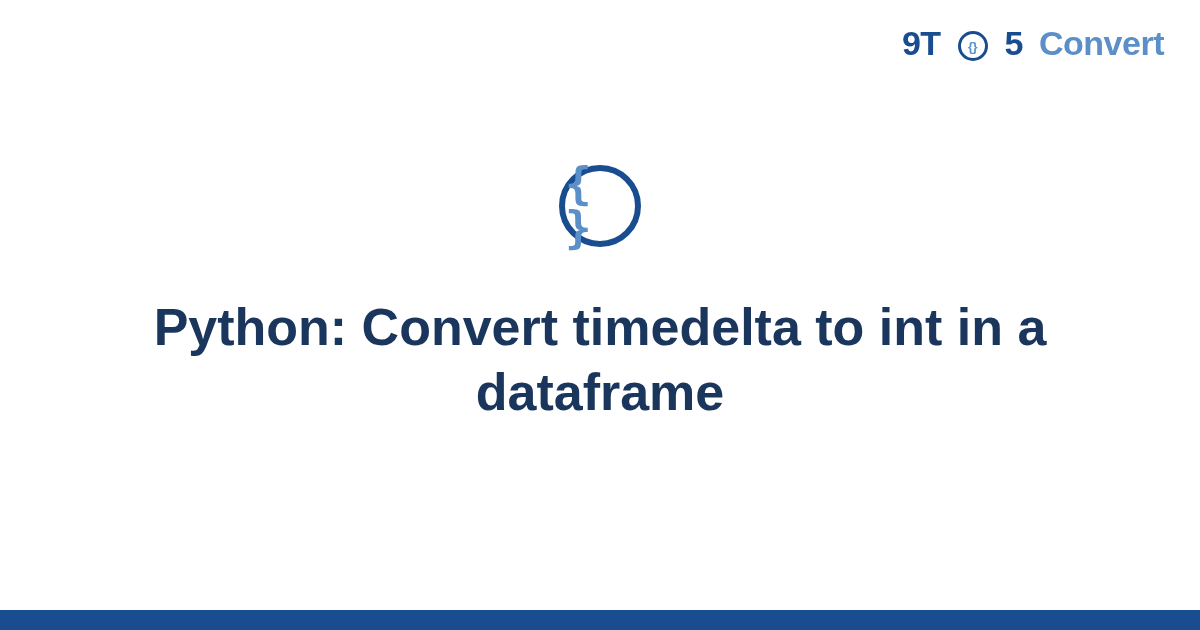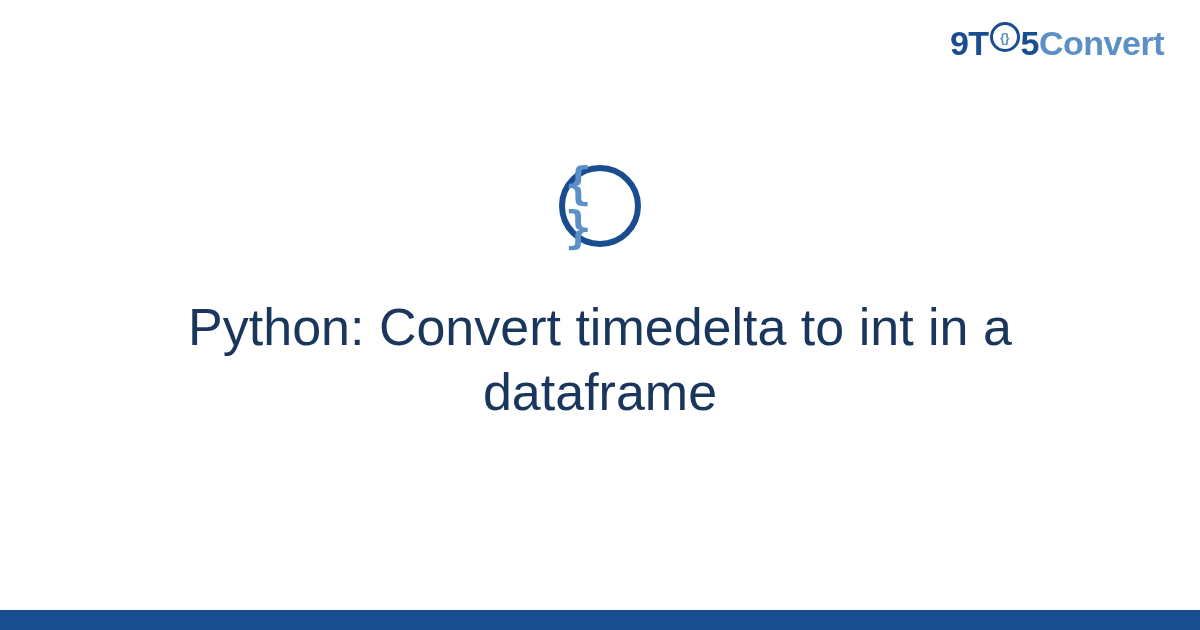--- a/index.html
+++ b/index.html
@@ -17,21 +17,22 @@
     }
     .logo-header {
       position: absolute;
       top: 24px;
       right: 36px;
       font-size: 34px;
       font-weight: 600;
       color: #1a4d8f;
       letter-spacing: -0.5px;
       display: flex;
-      align-items: flex-start;
+      align-items: flex-end;
+      gap: 16px;
     }
     .logo-9t {
       color: #1a4d8f;
       font-weight: 700;
     }
     .logo-o {
       display: inline-flex;
       align-items: center;
       justify-content: center;
       width: 30px;
@@ -79,21 +80,21 @@
     .icon-brace {
       font-size: 44px;
       font-weight: 700;
       color: #5b8fc7;
       font-family: Consolas, Monaco, monospace;
       line-height: 1;
       letter-spacing: -2px;
     }
     .title {
       font-size: 52px;
-      font-weight: 400;
+      font-weight: 700;
       color: #1a365d;
       text-align: center;
       line-height: 1.25;
       max-width: 1000px;
     }
     .bottom-bar {
       position: absolute;
       bottom: 0;
       left: 0;
       width: 100%;

